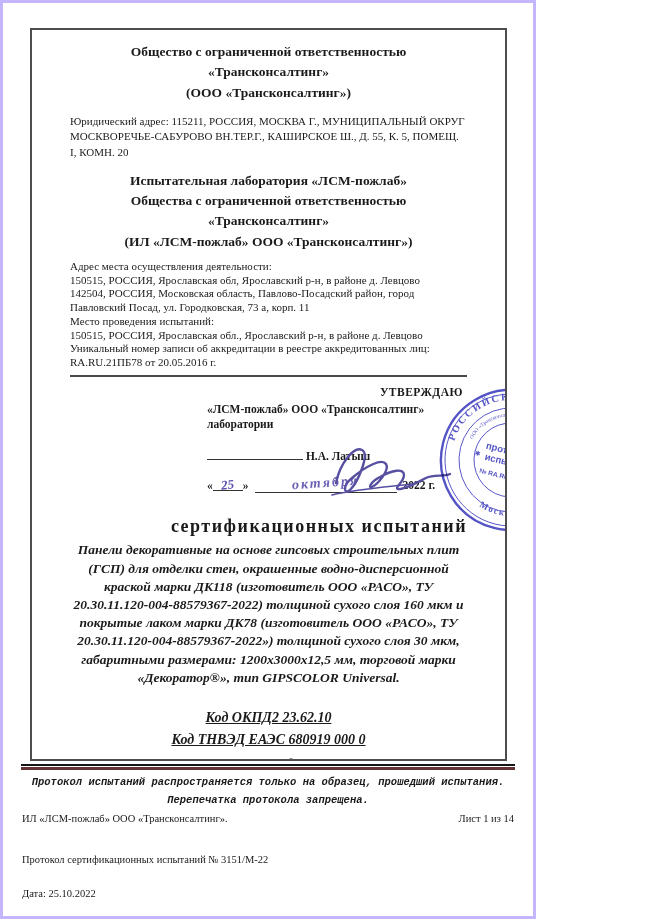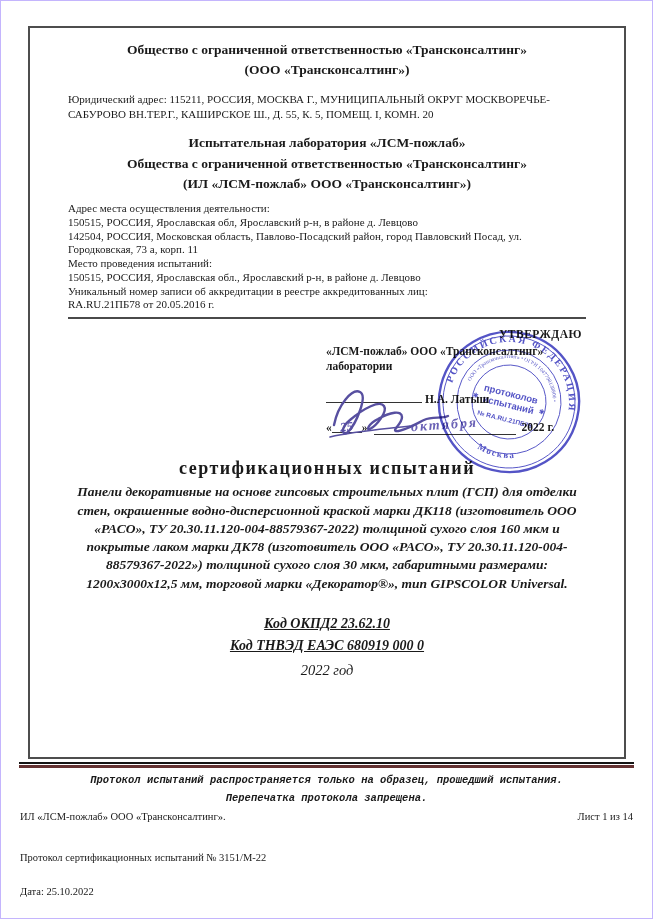--- a/index.html
+++ b/index.html
@@ -1,19 +1,19 @@
 <!DOCTYPE html>
 <html><head>
 <meta charset="utf-8">
 <style>
   html,body{margin:0;padding:0;background:#fff;}
   .sheet{
-    position:relative;width:653px;height:919px;background:#ffffff;
+    position:relative;width:536px;height:919px;background:#ffffff;
     font-family:"Liberation Serif","DejaVu Serif",serif;color:#1a1a1a;
-    box-sizing:border-box;border:1px solid #c4b5fd;overflow:hidden;
+    box-sizing:border-box;border:3px solid #c4b5fd;overflow:hidden;
   }
   .docbox{
     box-sizing:border-box;margin:25px 26px 0 27px;height:733px;
     border:2px solid #4d4d4d;padding:12px 38px 6px 38px;overflow:hidden;
   }
   .org-header{font-size:13.5px;font-weight:bold;text-align:center;line-height:1.5;}
   .legal-address{font-size:11px;line-height:1.4;margin-top:11px;}
   .lab-header{font-size:13.5px;font-weight:bold;text-align:center;line-height:1.5;margin-top:11px;}
   .lab-details{font-size:11px;line-height:1.25;margin-top:8px;}
   .section-divider{border:none;border-top:2px solid #4a4a4a;margin:5px 0 0 0;}
@@ -24,21 +24,21 @@
   .sig-line{display:inline-block;width:96px;border-bottom:1px solid #333;height:12px;vertical-align:baseline;}
   .date-row{margin-top:11px;font-weight:bold;white-space:nowrap;}
   .day-slot{display:inline-block;width:30px;border-bottom:1px solid #333;text-align:center;height:14px;}
   .month-slot{display:inline-block;width:142px;border-bottom:1px solid #333;text-align:center;height:16px;margin:0 6px;}
   .ink{color:#5a50ae;font-style:italic;}
   .ink-day{display:inline-block;font-size:13px;transform:rotate(-6deg);}
   .ink-month{display:inline-block;font-size:14px;letter-spacing:2px;transform:rotate(-4deg) translateY(-2px);opacity:.9;}
   .signature-svg{position:absolute;left:258px;top:52px;pointer-events:none;}
   .stamp-svg{position:absolute;left:366px;top:0px;opacity:.88;mix-blend-mode:multiply;pointer-events:none;}
   .protocol-title{font-size:19px;font-weight:bold;text-align:center;letter-spacing:.5px;margin-top:14px;line-height:1.3;}
-  .protocol-subtitle{font-size:18px;font-weight:bold;text-align:center;letter-spacing:1.5px;line-height:1.3;}
+  .protocol-subtitle{font-size:18px;font-weight:bold;text-align:right;letter-spacing:1.5px;line-height:1.3;}
   .product-description{font-size:13.5px;font-weight:bold;font-style:italic;text-align:center;line-height:1.35;margin-top:3px;}
   .codes{font-size:14px;font-weight:bold;font-style:italic;text-align:center;line-height:1.6;margin-top:20px;text-decoration:underline;}
   .protocol-year{font-size:14.5px;font-style:italic;text-align:center;margin-top:4px;}
   .rule-thickthin{margin:3px 18px 0 18px;height:0;border-top:2px solid #151515;border-bottom:3px solid #643232;padding-top:1px;}
   .footer{margin:0 19px;}
   .footer-notice{font-size:10.5px;font-weight:bold;font-style:italic;text-align:center;margin-top:6px;font-family:Liberation Mono, monospace;}
   .footer-row{display:flex;justify-content:space-between;font-size:10.5px;margin-top:7px;}
   .protocol-reference{font-size:10.5px;margin-top:30px;}
   .protocol-date{font-size:10.5px;margin-top:23px;}
 </style>

